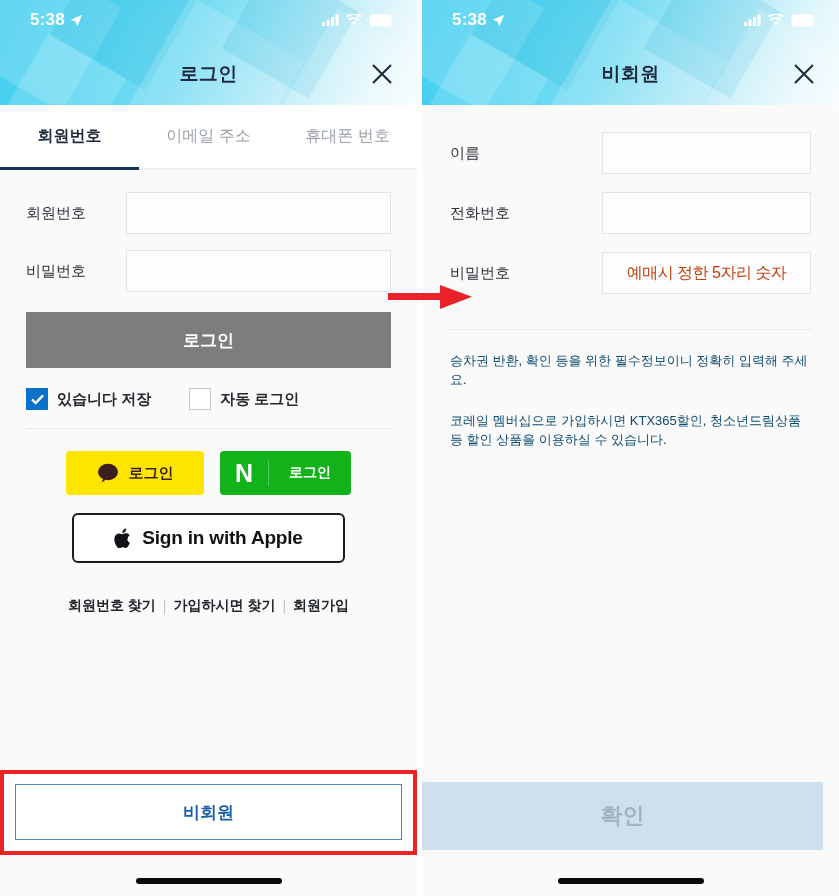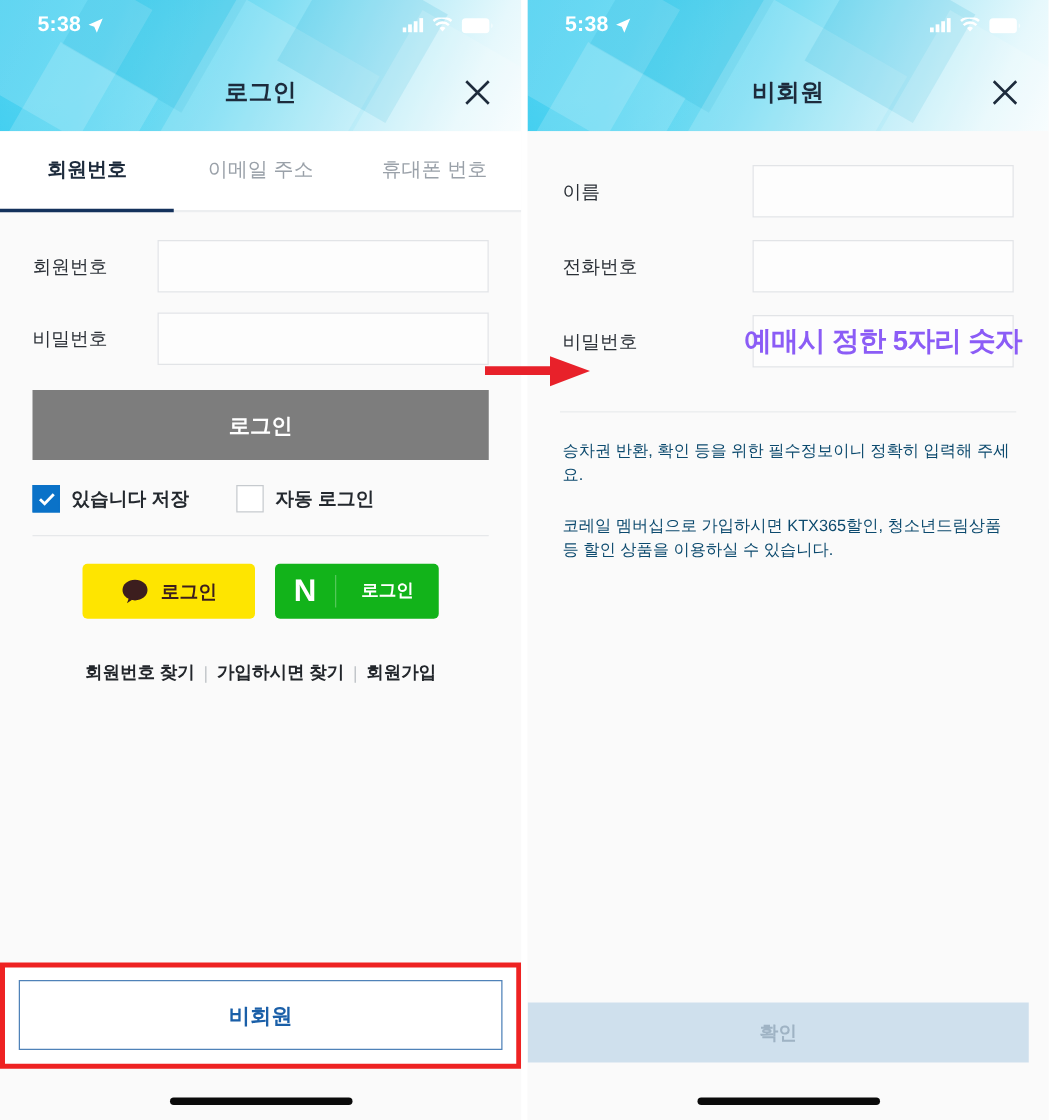--- a/index.html
+++ b/index.html
@@ -289,45 +289,45 @@
 
   .pw-overlay {
     position: absolute;
     left: 0; top: 0; right: 0; bottom: 0;
     display: flex;
     align-items: center;
     justify-content: center;
     pointer-events: none;
   }
   .pw-overlay span {
-    font-size: 22px;
-    font-weight: bold;
-    color: #8b5cf6;
+    font-size: 16px;
+    font-weight: normal;
+    color: #c2410c;
     letter-spacing: -0.5px;
     white-space: nowrap;
   }
 
   .rdivider { height: 1px; background: #e9ebed; margin: 26px 26px 0 26px; }
 
   .note {
     padding: 22px 28px 0 28px;
     font-size: 13px;
     color: #0c4a6e;
     line-height: 1.45;
   }
   .note.second { padding-top: 22px; }
 
   .confirm-btn {
     position: absolute;
     left: 0; right: 16px;
     bottom: 46px;
-    height: 48px;
+    height: 68px;
     background: #cfe0ed;
     display: flex; align-items: center; justify-content: center;
-    font-size: 15px; font-weight: bold; color: #9fb3c4;
+    font-size: 22px; font-weight: bold; color: #9fb3c4;
     cursor: pointer;
   }
 
   .home-indicator {
     position: absolute;
     bottom: 12px;
     left: 50%;
     transform: translateX(-50%);
     width: 146px;
     height: 6px;
@@ -458,20 +458,27 @@
           </svg>
           <span class="klabel">로그인</span>
         </div>
         <div class="naver-btn">
           <span class="nmark">N</span>
           <span class="nsep"></span>
           <span class="nlabel">로그인</span>
         </div>
       </div>
 
+      <div class="apple-btn">
+        <svg width="18" height="21" viewBox="0 0 18 21">
+          <path d="M13.6 11c0-2.5 2-3.7 2.1-3.8-1.1-1.7-2.9-1.9-3.6-1.9-1.5-.2-3 .9-3.8.9-.8 0-2-.9-3.2-.8-1.7 0-3.2 1-4 2.5-1.7 3-.4 7.4 1.2 9.8.8 1.2 1.8 2.5 3 2.4 1.2 0 1.7-.8 3.1-.8 1.5 0 1.9.8 3.2.7 1.3 0 2.1-1.2 2.9-2.4.9-1.3 1.3-2.7 1.3-2.8-.1 0-2.5-1-2.5-3.8z" fill="#111215"></path>
+          <path d="M11.3 3.6C12 2.8 12.4 1.7 12.3.6c-1 0-2.2.7-2.9 1.5-.6.7-1.2 1.9-1 3 1.1.1 2.2-.6 2.9-1.5z" fill="#111215"></path>
+        </svg>
+        <span class="alabel">Sign in with Apple</span>
+      </div>
 
       <div class="links">
         <span class="lk">회원번호 찾기</span>
         <span class="sep">|</span>
         <span class="lk">가입하시면 찾기</span>
         <span class="sep">|</span>
         <span class="lk">회원가입</span>
       </div>
 
       <div class="cta-wrap">

